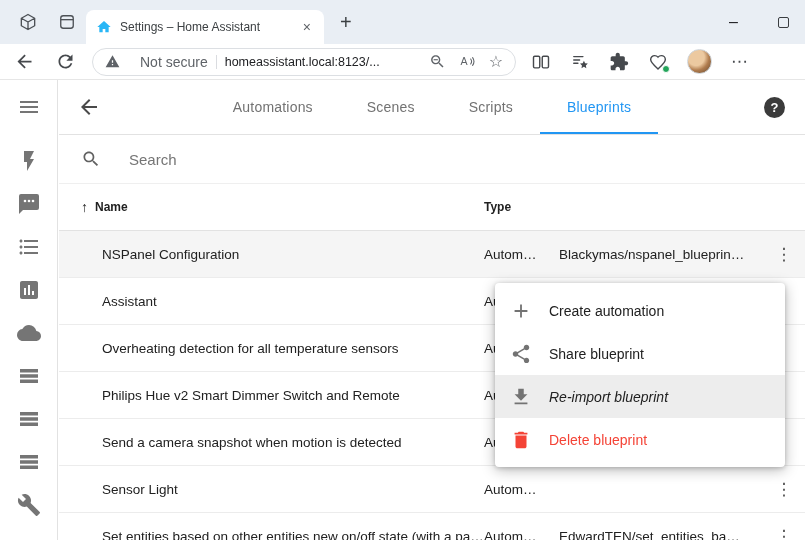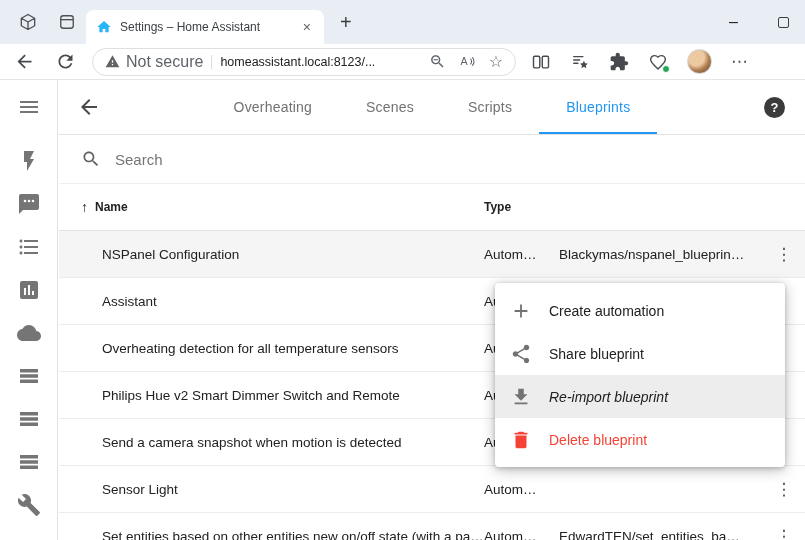--- a/index.html
+++ b/index.html
@@ -22,21 +22,21 @@
   .maxbox { width:11px; height:11px; border:1.5px solid #3a3d40; border-radius:2px; display:inline-block; }
 
   
   .toolbar { height:36px; background:#fff; display:flex; align-items:center; padding:0 14px; border-bottom:1px solid #e6e6e6; }
   .nav-icon { width:21px; height:21px; color:#46494d; flex:none; }
   .back-btn { margin-right:20px; }
   .refresh-btn { margin-right:16px; }
   .omnibox { flex:none; width:424px; height:28px; border:1px solid #dcdfe3; border-radius:14px; background:#fff;
              display:flex; align-items:center; padding:0 12px; }
   .warn-icon { width:15px; height:15px; color:#5f6368; flex:none; }
-  .ns-label { font-size:16px; color:#5f6368; margin-left:6px; white-space:nowrap; }
+  .ns-label { font-size:14px; color:#5f6368; margin-left:20px; white-space:nowrap; }
   .omni-sep { width:1px; height:14px; background:#dadce0; margin:0 8px; flex:none; }
   .url-text { font-size:12.5px; color:#202124; white-space:nowrap; overflow:hidden; flex:1; }
   .omni-right { display:flex; align-items:center; gap:13px; margin-left:8px; color:#5f6368; }
   .omni-right .sm-icon { width:17px; height:17px; }
   .star-glyph { font-size:16px; line-height:1; }
   .tool-icons { display:flex; align-items:center; gap:19px; margin-left:15px; color:#46494d; }
   .tool-icons .sm-icon { width:20px; height:20px; }
   .essentials-wrap { position:relative; width:20px; height:20px; }
   .green-dot { position:absolute; right:-2px; bottom:-1px; width:8px; height:8px; border-radius:50%;
                background:var(--badge-green,#23a55a); border:1.5px solid #fff; }
@@ -56,21 +56,21 @@
   .ha-tabs { display:flex; justify-content:center; width:100%; height:100%; }
   .ha-tab { display:flex; align-items:center; padding:0 27px; font-size:14px; font-weight:500; letter-spacing:.2px;
             color:var(--text-secondary,#727272); position:relative; }
   .ha-tab.active { color:var(--accent,#2196f3); }
   .ha-tab.active::after { content:""; position:absolute; left:0; right:0; bottom:0; height:2px; background:var(--accent,#2196f3); }
   .ha-help { position:absolute; right:20px; width:21px; height:21px; border-radius:50%; background:#3b3b3b; color:#fff;
              font-size:13px; font-weight:bold; display:flex; align-items:center; justify-content:center; }
 
   .search-row { height:49px; display:flex; align-items:center; padding:0 16px; border-bottom:1px solid #efefef; }
   .search-icon { width:20px; height:20px; color:#616161; margin-left:6px; flex:none; }
-  .search-input { border:none; outline:none; flex:1; margin-left:14px; font-size:15px; color:#212121; font-family:inherit; }
+  .search-input { border:none; outline:none; flex:1; margin-left:28px; font-size:15px; color:#212121; font-family:inherit; }
   .search-input::placeholder { color:#757575; }
 
   .thead { height:47px; display:flex; align-items:center; border-bottom:1px solid var(--border,#e2e2e2);
            font-size:12px; font-weight:bold; color:#212121; }
   .th-name { width:425px; display:flex; align-items:center; padding-left:22px; gap:7px; flex:none; }
   .sort-glyph { font-size:14px; font-weight:bold; }
   .th-type { width:75px; flex:none; }
   .th-file { flex:1; }
 
   .row { height:47px; display:flex; align-items:center; border-bottom:1px solid #ececec; font-size:13.5px; color:#212121; }
@@ -246,21 +246,21 @@
     </div>
 
     <div class="main">
       <div class="ha-header">
         <span class="ha-back">
           <svg viewBox="0 0 24 24">
               <path fill="currentColor" d="M20 11H7.83l5.59-5.59L12 4l-8 8 8 8 1.41-1.41L7.83 13H20v-2z"></path>
             </svg>
         </span>
         <div class="ha-tabs">
-          <div class="ha-tab">Overheating</div>
+          <div class="ha-tab">Automations</div>
           <div class="ha-tab">Scenes</div>
           <div class="ha-tab">Scripts</div>
           <div class="ha-tab active">Blueprints</div>
         </div>
         <span class="ha-help">?</span>
       </div>
 
       <div class="search-row">
         <span class="search-icon">
           <svg viewBox="0 0 24 24">

